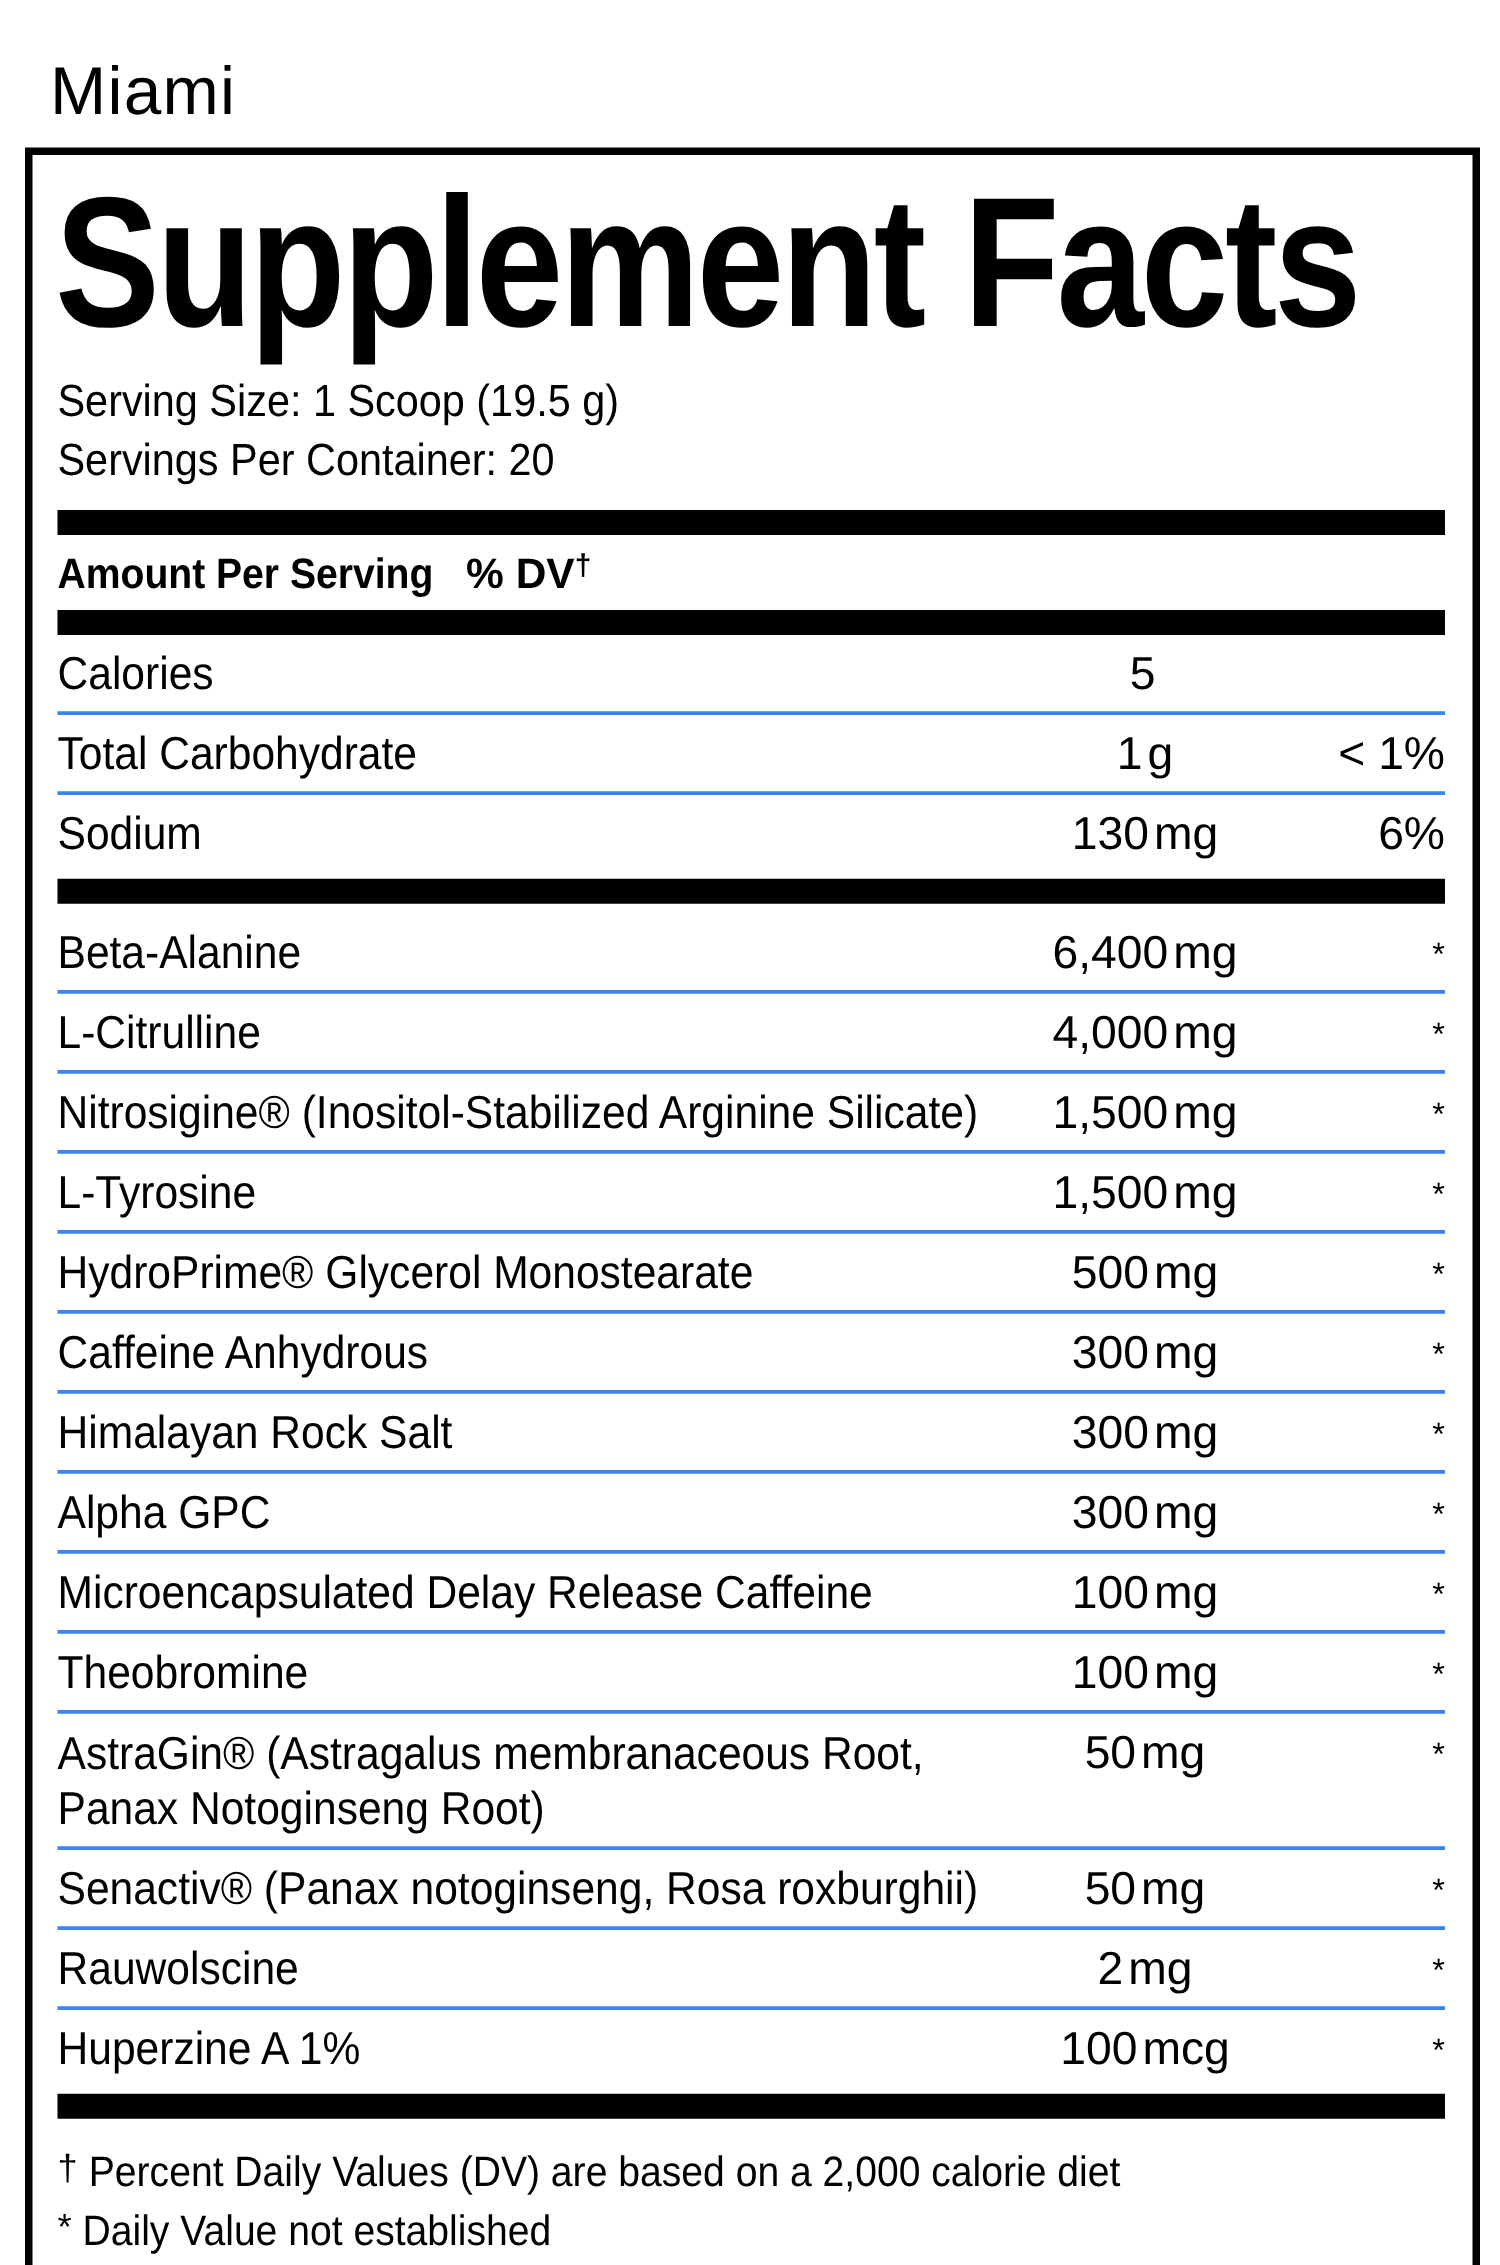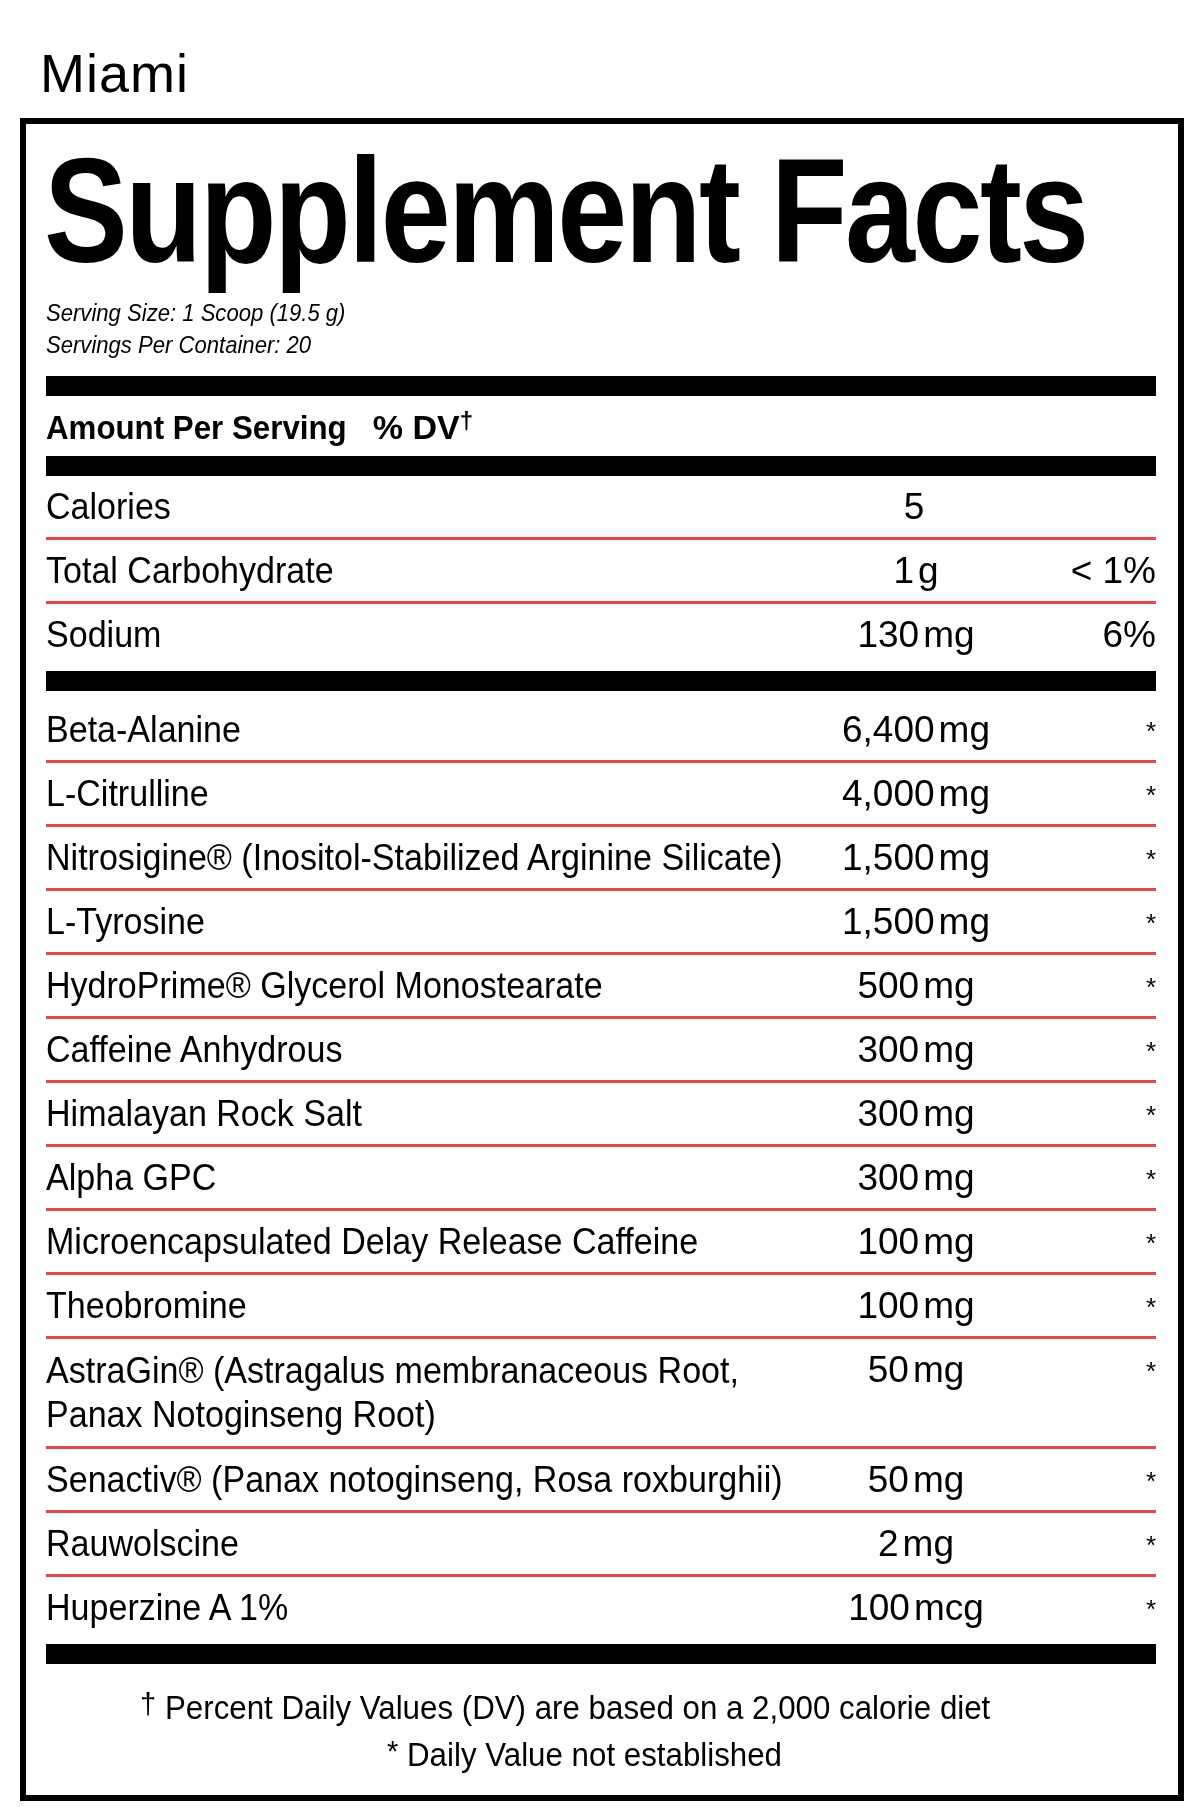--- a/index.html
+++ b/index.html
@@ -28,24 +28,23 @@
     font-size: 148px;
     font-weight: 700;
     letter-spacing: -3px;
     line-height: 1.02;
     white-space: nowrap;
     transform: scaleX(0.85);
     transform-origin: 0 50%;
     margin: 2px 0 10px -2px;
   }
   .serving-line {
-    font-size: 24px;
+    font-size: 36px;
     line-height: 1.32;
     margin: 0;
-    font-style: italic;
   }
   .cond {
     display: inline-block;
     transform: scaleX(0.92);
     transform-origin: 0 50%;
     white-space: nowrap;
   }
   .bar {
     height: 20px;
     background: #000;
@@ -63,21 +62,21 @@
   }
   .colhead .dv-sup {
     font-size: 24px;
     vertical-align: 10px;
   }
   .rows .row {
     display: flex;
     align-items: flex-start;
     padding: 10px 0 9px 0;
     font-size: 37px;
-    border-bottom: 3px solid #ef4444;
+    border-bottom: 3px solid #3b82f6;
   }
   .rows .row:last-child { border-bottom: none; }
   .cell-name { flex: 1 1 auto; min-width: 0; }
   .cell-name .wrap {
     white-space: normal;
     width: 780px;
     line-height: 1.18;
     transform-origin: 0 0;
   }
   .cell-amt {
@@ -96,21 +95,20 @@
   .ast {
     font-size: 26px;
     position: relative;
     top: -2px;
     font-weight: 400;
   }
   .footnotes {
     padding: 14px 0 2px 0;
     font-size: 34px;
     line-height: 1.38;
-    text-align: center;
   }
   .fn-symbol {
     font-size: 29px;
     position: relative;
     top: -5px;
     margin-right: 9px;
   }
 </style>
 </head>
 <body>

